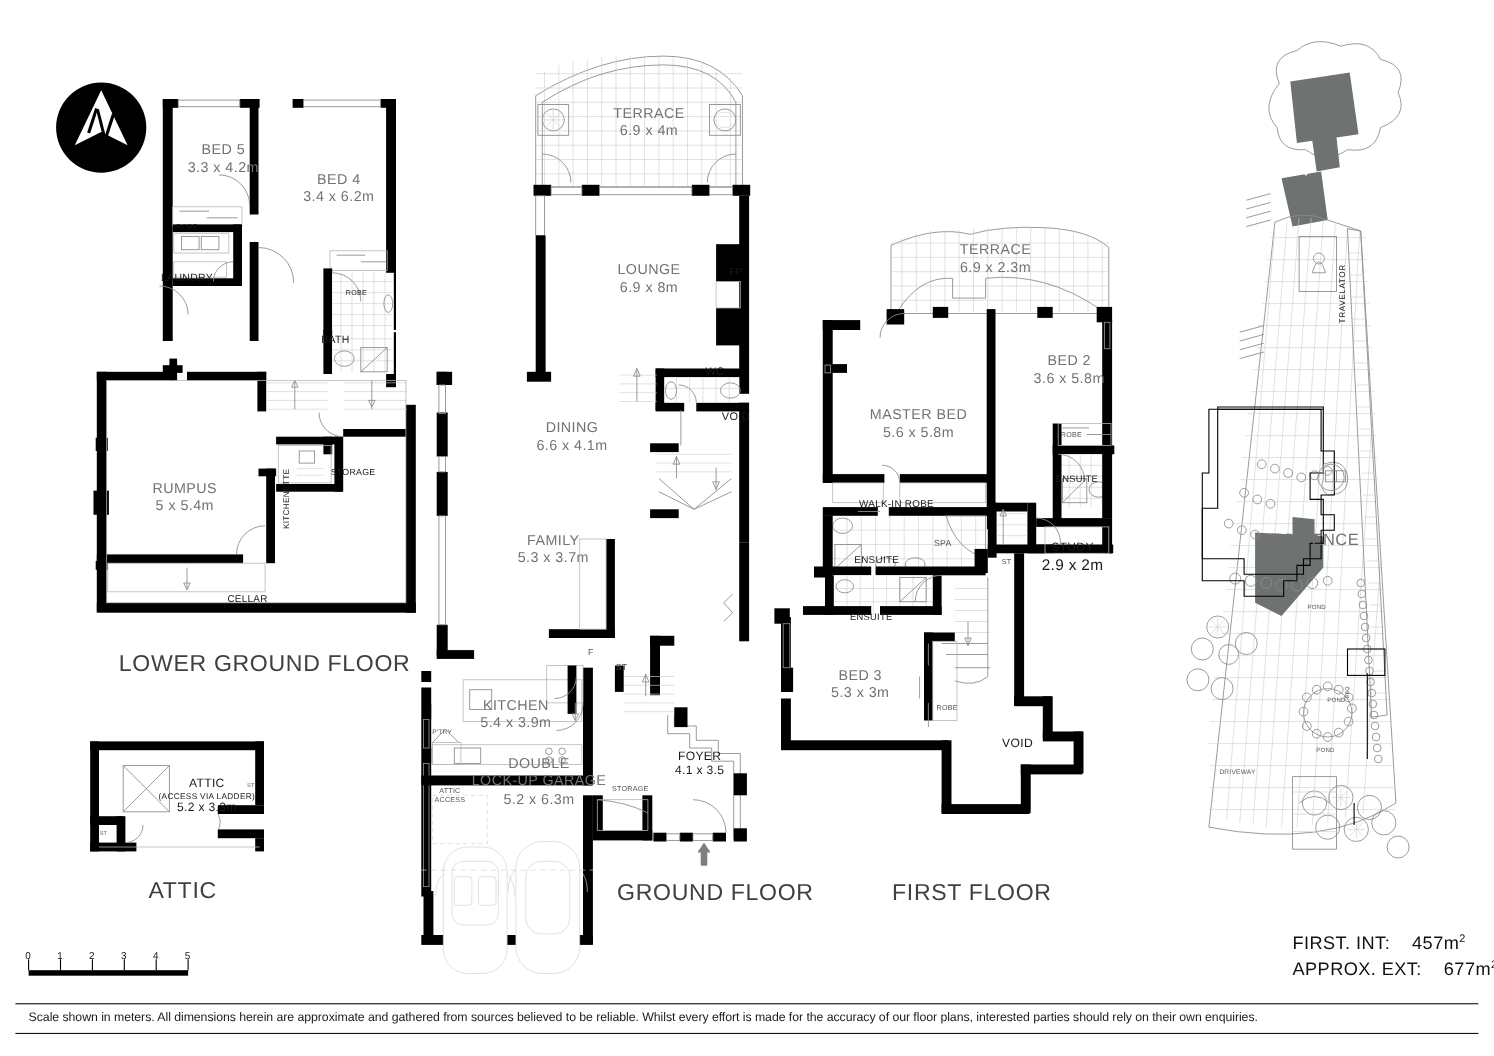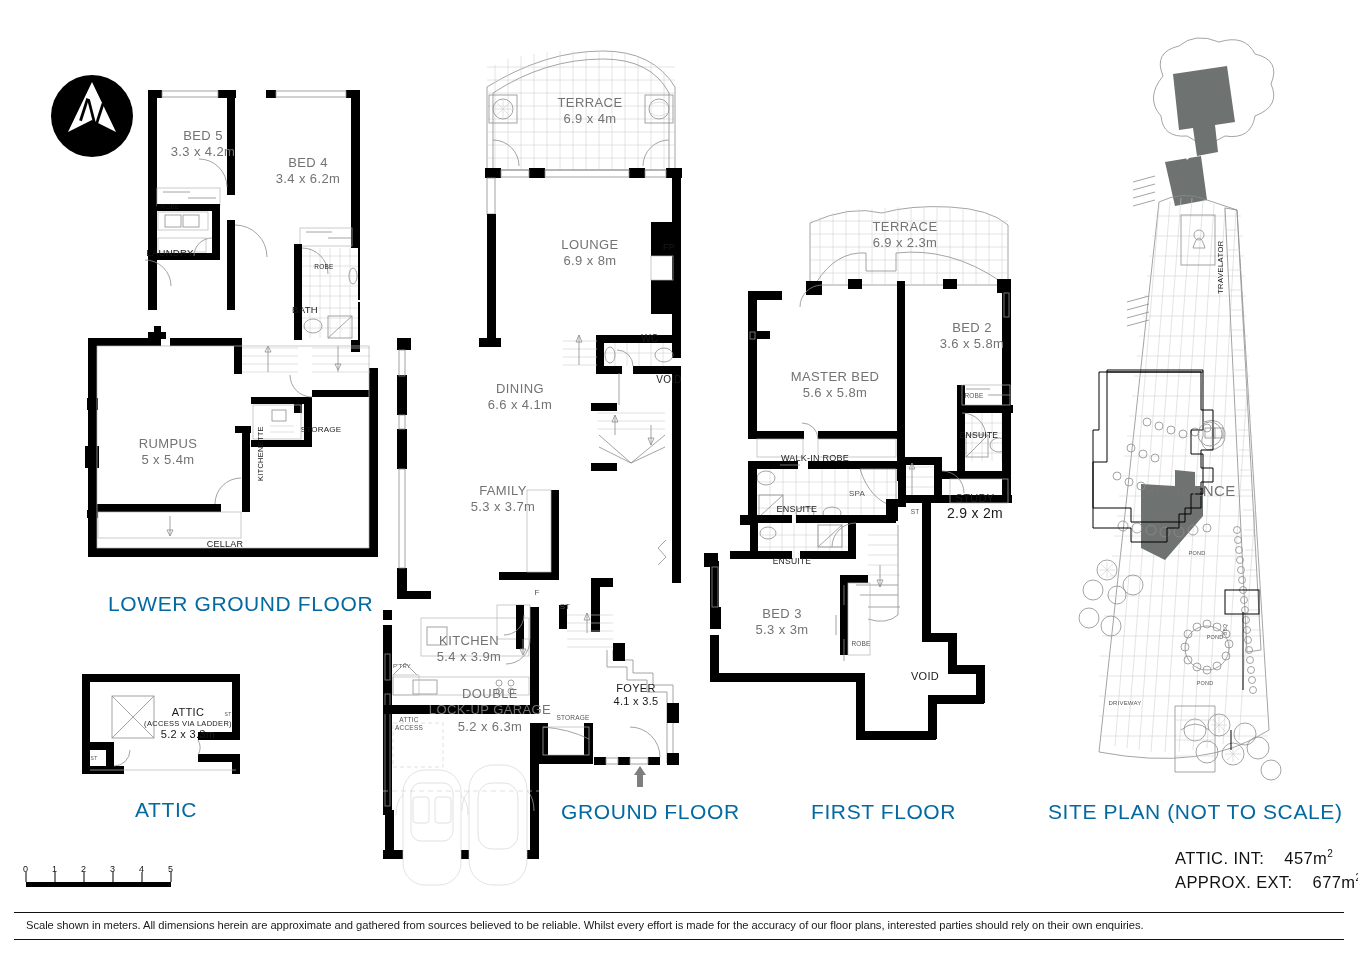--- a/index.html
+++ b/index.html
@@ -9,21 +9,21 @@
   #stage{position:absolute;left:0;top:0;width:1358px;height:960px;}
   .abs{position:absolute;}
 
   
   .room{font-size:13px;letter-spacing:.4px;text-align:center;line-height:1.25;color:#737373;white-space:nowrap;}
   .room .nm{display:block;}
   .room .dm{display:block;}
   .room-sm{font-size:9.5px;letter-spacing:.3px;text-align:center;line-height:1.2;color:#1a1a1a;white-space:nowrap;}
   .room-xs{font-size:6.5px;letter-spacing:.25px;text-align:center;color:#1a1a1a;white-space:nowrap;}
   .room-xxs{font-size:5px;letter-spacing:.2px;text-align:center;color:#555;white-space:nowrap;}
-  .floor-title{font-size:21px;letter-spacing:.6px;color:#0369a1;white-space:nowrap;}
+  .floor-title{font-size:21px;letter-spacing:.6px;color:#404040;white-space:nowrap;}
   .area-line{font-size:16.5px;letter-spacing:.4px;color:#111;white-space:nowrap;}
   .area-line sup{font-size:10px;vertical-align:super;}
   .scale-num{font-size:9px;color:#111;}
   .disclaimer{font-size:11.2px;color:#1a1a1a;letter-spacing:-0.05px;white-space:nowrap;}
   .vert{writing-mode:vertical-rl;transform:rotate(180deg);}
   svg{display:block;overflow:visible;}
   .st0{fill:none;stroke:#000;stroke-width:1;}
   .stG{fill:none;stroke:#b5b5b5;stroke-width:.7;}
   .stM{fill:none;stroke:#8d8d8d;stroke-width:.8;}
   .stD{fill:none;stroke:#cfcfcf;stroke-width:.6;}
@@ -937,24 +937,23 @@
     </svg>
   </div>
 
   <div class="abs room" style="left:1120px;top:482px;width:140px;font-size:15px;">RESIDENCE</div>
   <div class="abs room-xxs vert" style="left:1216px;top:232px;height:70px;font-size:7.5px;letter-spacing:.5px;color:#222;">TRAVELATOR</div>
   <div class="abs room-xxs" style="left:1095px;top:700px;width:60px;font-size:6px;">DRIVEWAY</div>
   <div class="abs room-xxs" style="left:1182px;top:550px;width:30px;font-size:5.5px;">POND</div>
   <div class="abs room-xxs" style="left:1200px;top:634px;width:30px;font-size:5.5px;">POND</div>
   <div class="abs room-xxs" style="left:1190px;top:680px;width:30px;font-size:5.5px;">POND</div>
   <div class="abs room-xxs vert" style="left:1222px;top:620px;height:18px;font-size:5px;">BBQ</div>
-  <div class="abs floor-title" style="left:1048px;top:800px;">SITE PLAN (NOT TO SCALE)</div>
 
   <div class="abs area-line" style="left:1175px;top:848px;">
-    <span>ATTIC. INT:</span>
+    <span>FIRST. INT:</span>
     <span style="display:inline-block;width:10px;"></span>
     <span>457m</span><sup>2</sup>
   </div>
   <div class="abs area-line" style="left:1175px;top:872px;">
     <span>APPROX. EXT:</span>
     <span style="display:inline-block;width:10px;"></span>
     <span>677m</span><sup>2</sup>
   </div>
 
   <div class="abs hr" style="left:14px;top:912px;width:1330px;"></div>

